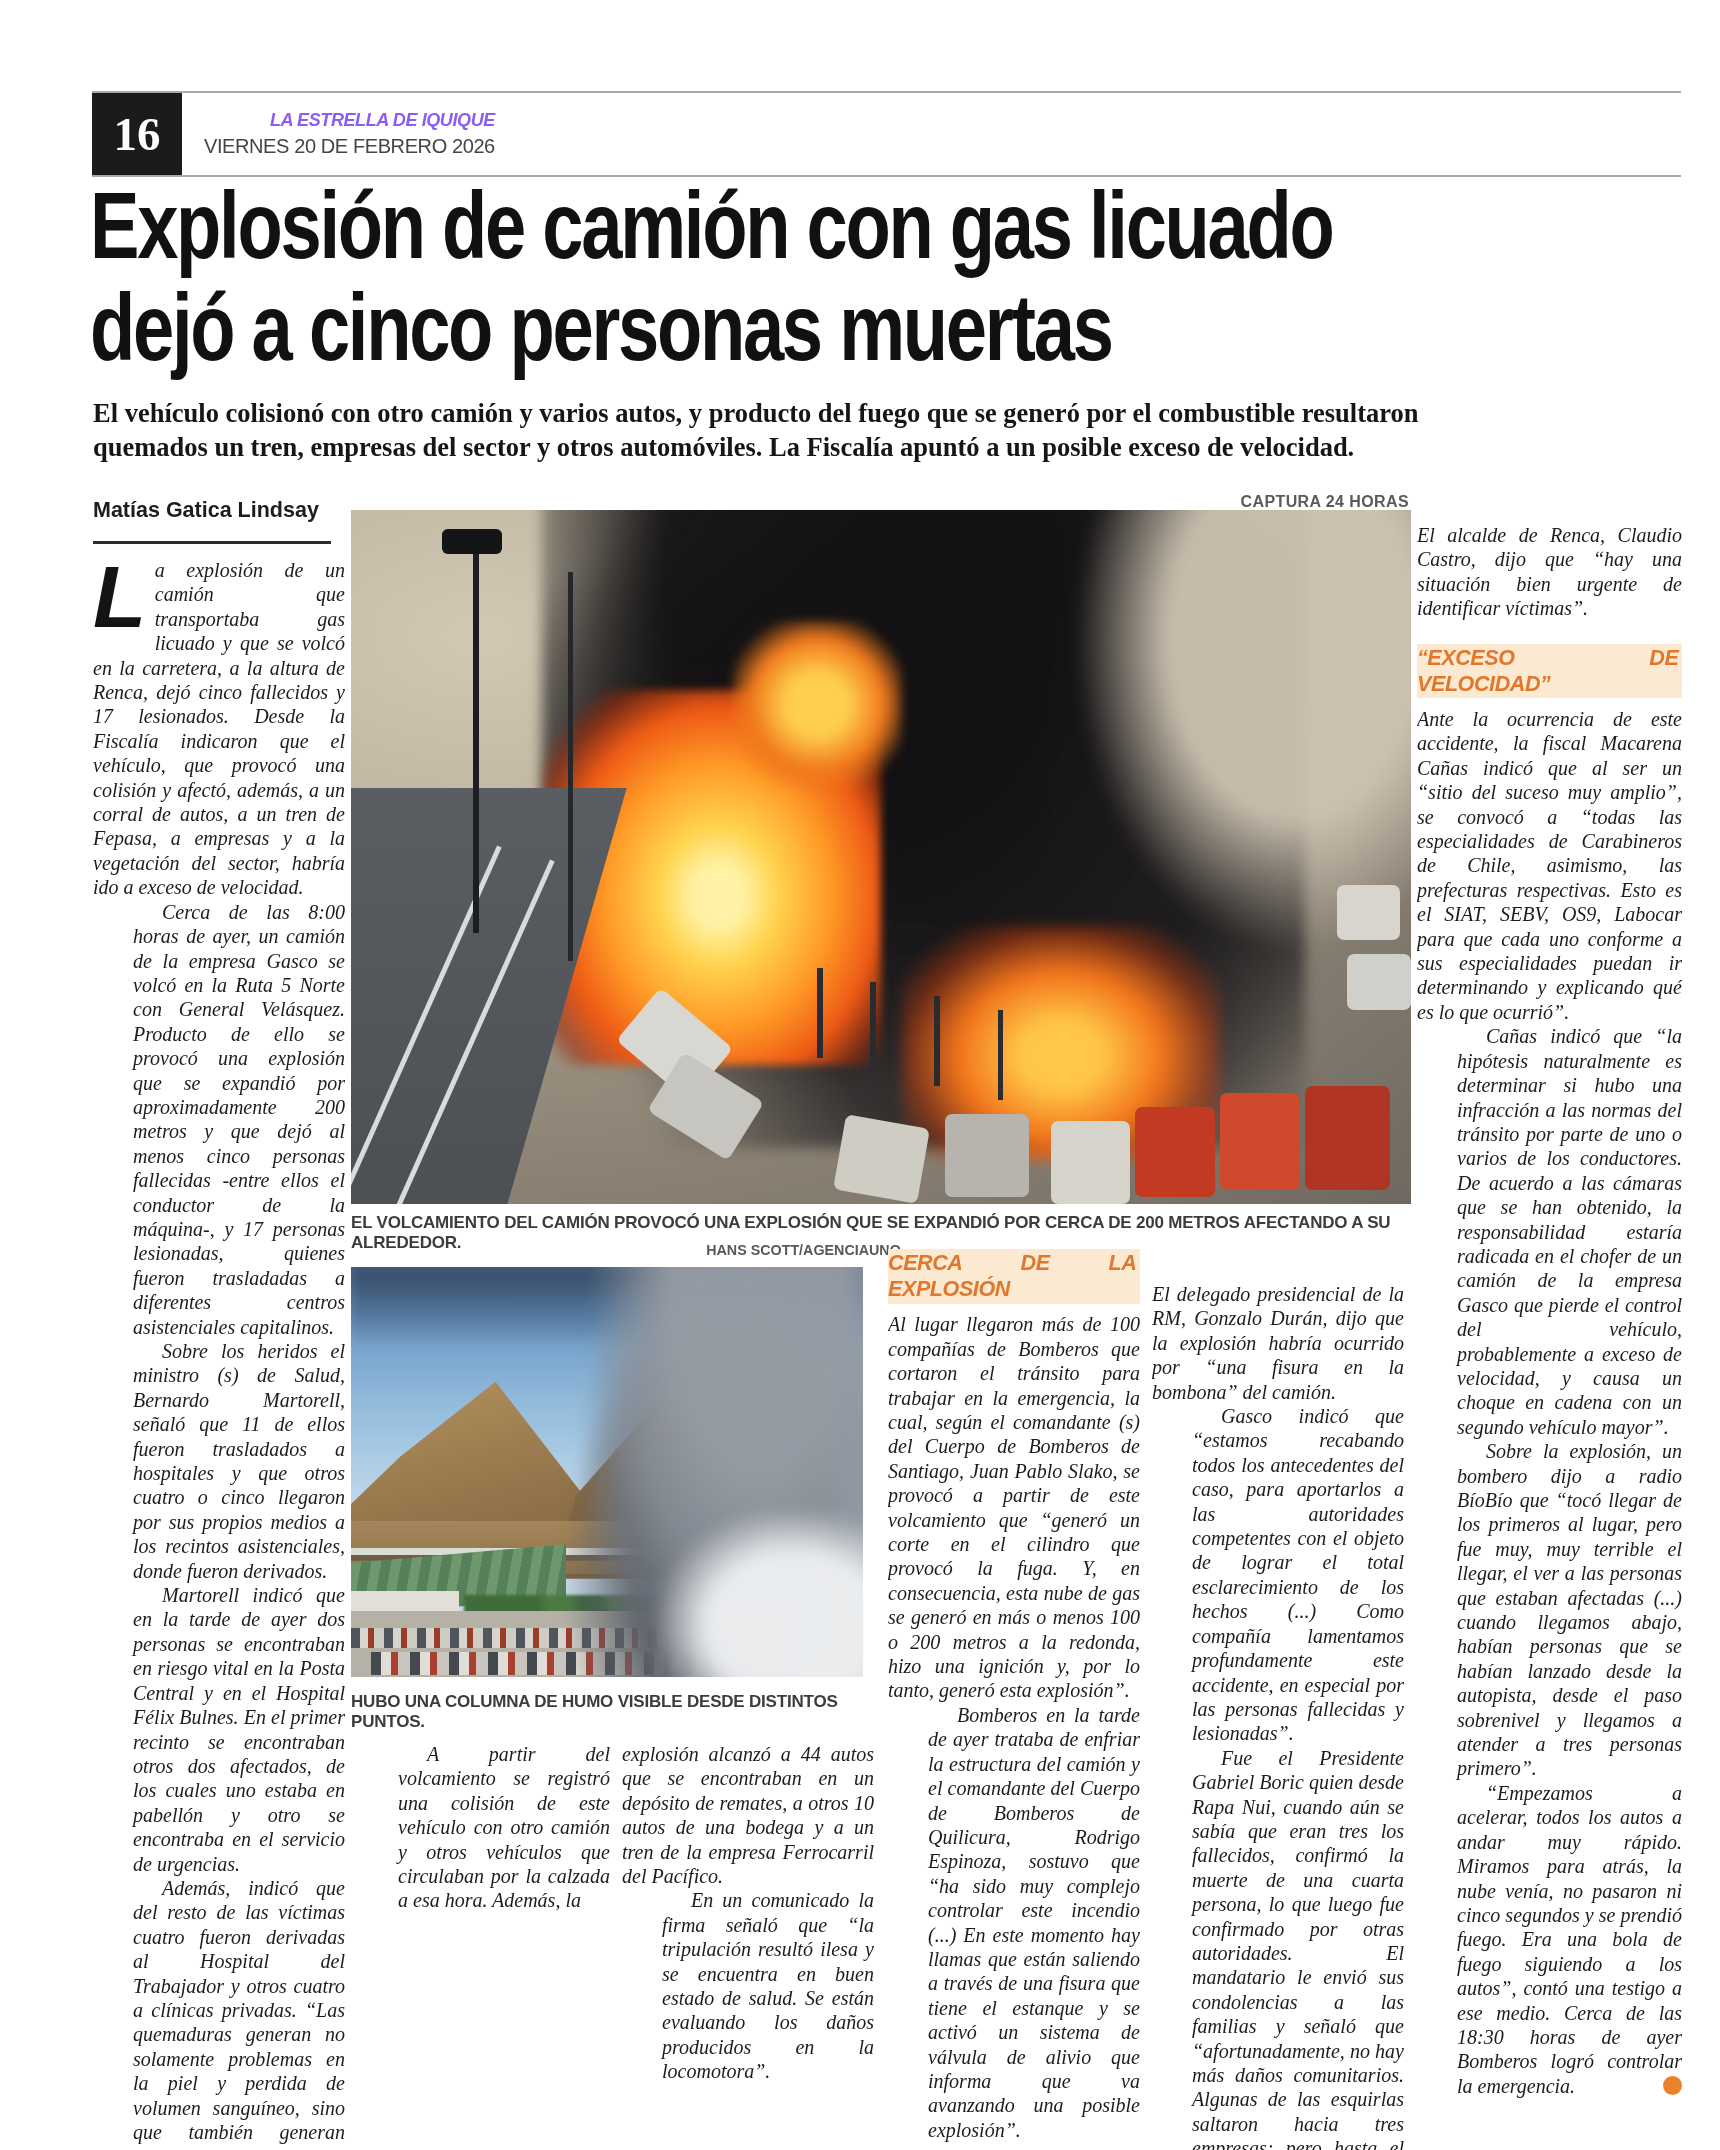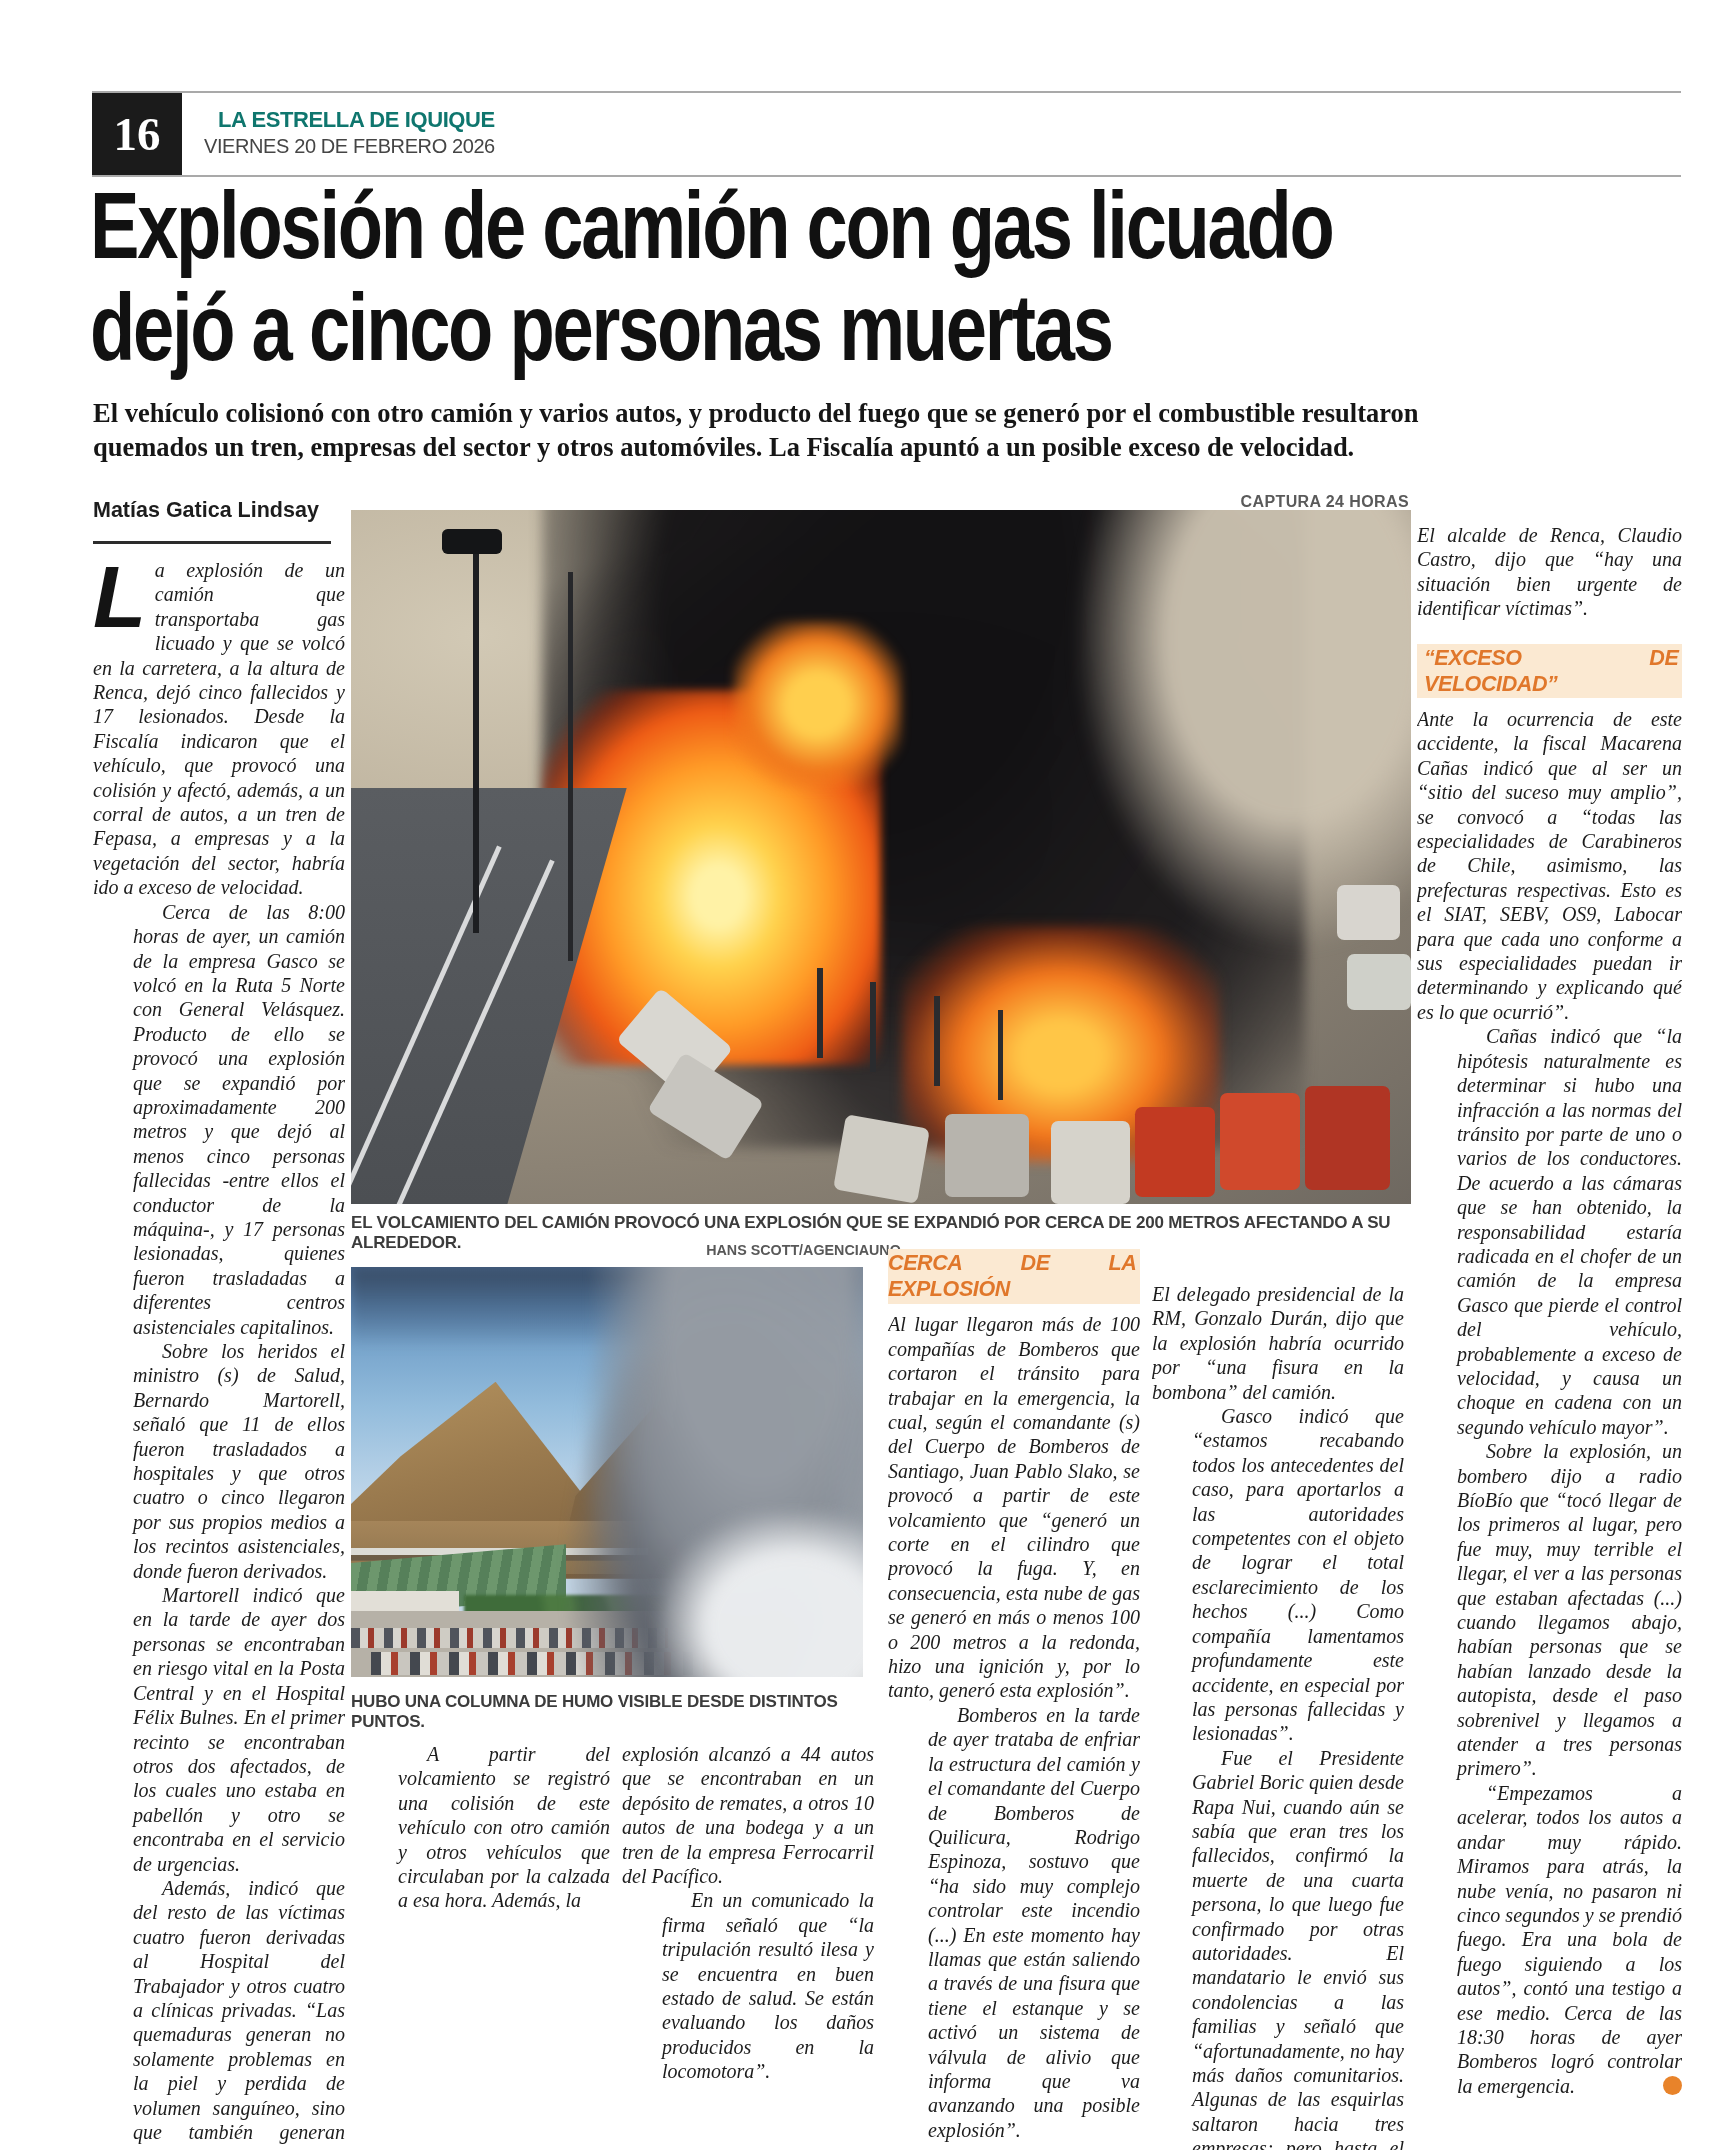--- a/index.html
+++ b/index.html
@@ -7,21 +7,21 @@
     width:1721px;height:2151px;position:relative;background:#ffffff;
     font-family:"Liberation Serif", serif;color:#1c1c1c;overflow:hidden;
   }
   
   .header{position:absolute;left:92px;top:91px;width:1589px;height:82px;
     border-top:2.2px solid #a9a9a9;border-bottom:2.2px solid #a9a9a9;text-align:right;}
   .pagebox{position:absolute;left:0;top:0;width:90px;height:82px;background:#1b1b1b;
     display:flex;align-items:center;justify-content:center;}
   .pagebox span{font-family:"Liberation Serif",serif;font-weight:bold;font-size:47px;color:#fff;}
   .masthead{position:absolute;left:112px;top:14.3px;font-family:"Liberation Sans",sans-serif;}
-  .masthead .name{font-size:22px;font-weight:bold;color:#0f766e;letter-spacing:-0.4px;line-height:26px;}
+  .masthead .name{font-size:18px;font-weight:bold;color:#8b5cf6;letter-spacing:-0.4px;line-height:26px;font-style:italic;}
   .masthead .date{font-size:20px;color:#454545;line-height:26px;letter-spacing:-0.4px;}
   
   .headline{position:absolute;left:90px;top:174px;width:1627px;}
   .headline .hl{font-family:"Liberation Sans",sans-serif;font-weight:bold;color:#111;
     font-size:95px;line-height:102px;letter-spacing:-2.9px;white-space:nowrap;
     transform:scaleX(0.78);transform-origin:0 0;}
   .deck{position:absolute;left:93px;top:396px;width:1613px;
     font-family:"Liberation Serif",serif;font-weight:bold;font-size:26.5px;line-height:34px;color:#161616;}
   
   .byline{position:absolute;left:93px;top:498px;font-family:"Liberation Sans",sans-serif;
@@ -42,21 +42,21 @@
   .col p.ind{text-indent:29px;margin-left:40px;}
   .col1{left:93px;top:558px;width:252px;height:1587px;}
   .col2{left:358px;top:1742px;width:252px;height:406px;}
   .col3{left:622px;top:1742px;width:252px;height:406px;}
   .col4{left:888px;top:1249px;width:252px;height:900px;}
   .col5{left:1152px;top:1282px;width:252px;height:869px;}
   .col6{left:1417px;top:523px;width:265px;height:1624px;}
   .subhead{display:inline-block;font-family:"Liberation Sans",sans-serif;font-weight:bold;
     font-size:21.5px;line-height:26px;color:#e0772b;background:#fbe9d2;padding:1.4px 3.6px 1.4px 0;
     letter-spacing:-0.4px;margin:0 0 8.6px 0;text-indent:0;}
-  .subhead2{margin-top:23px;padding-left:7px;}
+  .subhead2{margin-top:23px;}
   .dropcap{float:left;font-family:"Liberation Sans",sans-serif;font-weight:bold;
     font-size:87px;line-height:70px;color:#141414;padding:4.3px 8.6px 0 0;}
   .lastp{position:relative;}
   .endmark{position:absolute;right:0;bottom:2.9px;width:19.4px;height:19.4px;border-radius:50%;
     background:#e8832a;color:#fff;font-size:12.2px;line-height:19.4px;text-align:center;
     font-family:"Liberation Sans",sans-serif;}
   
   .photo{position:absolute;overflow:hidden;}
   .photo *{position:absolute;}
   .main-photo{left:351px;top:510px;width:1060px;height:694px;

